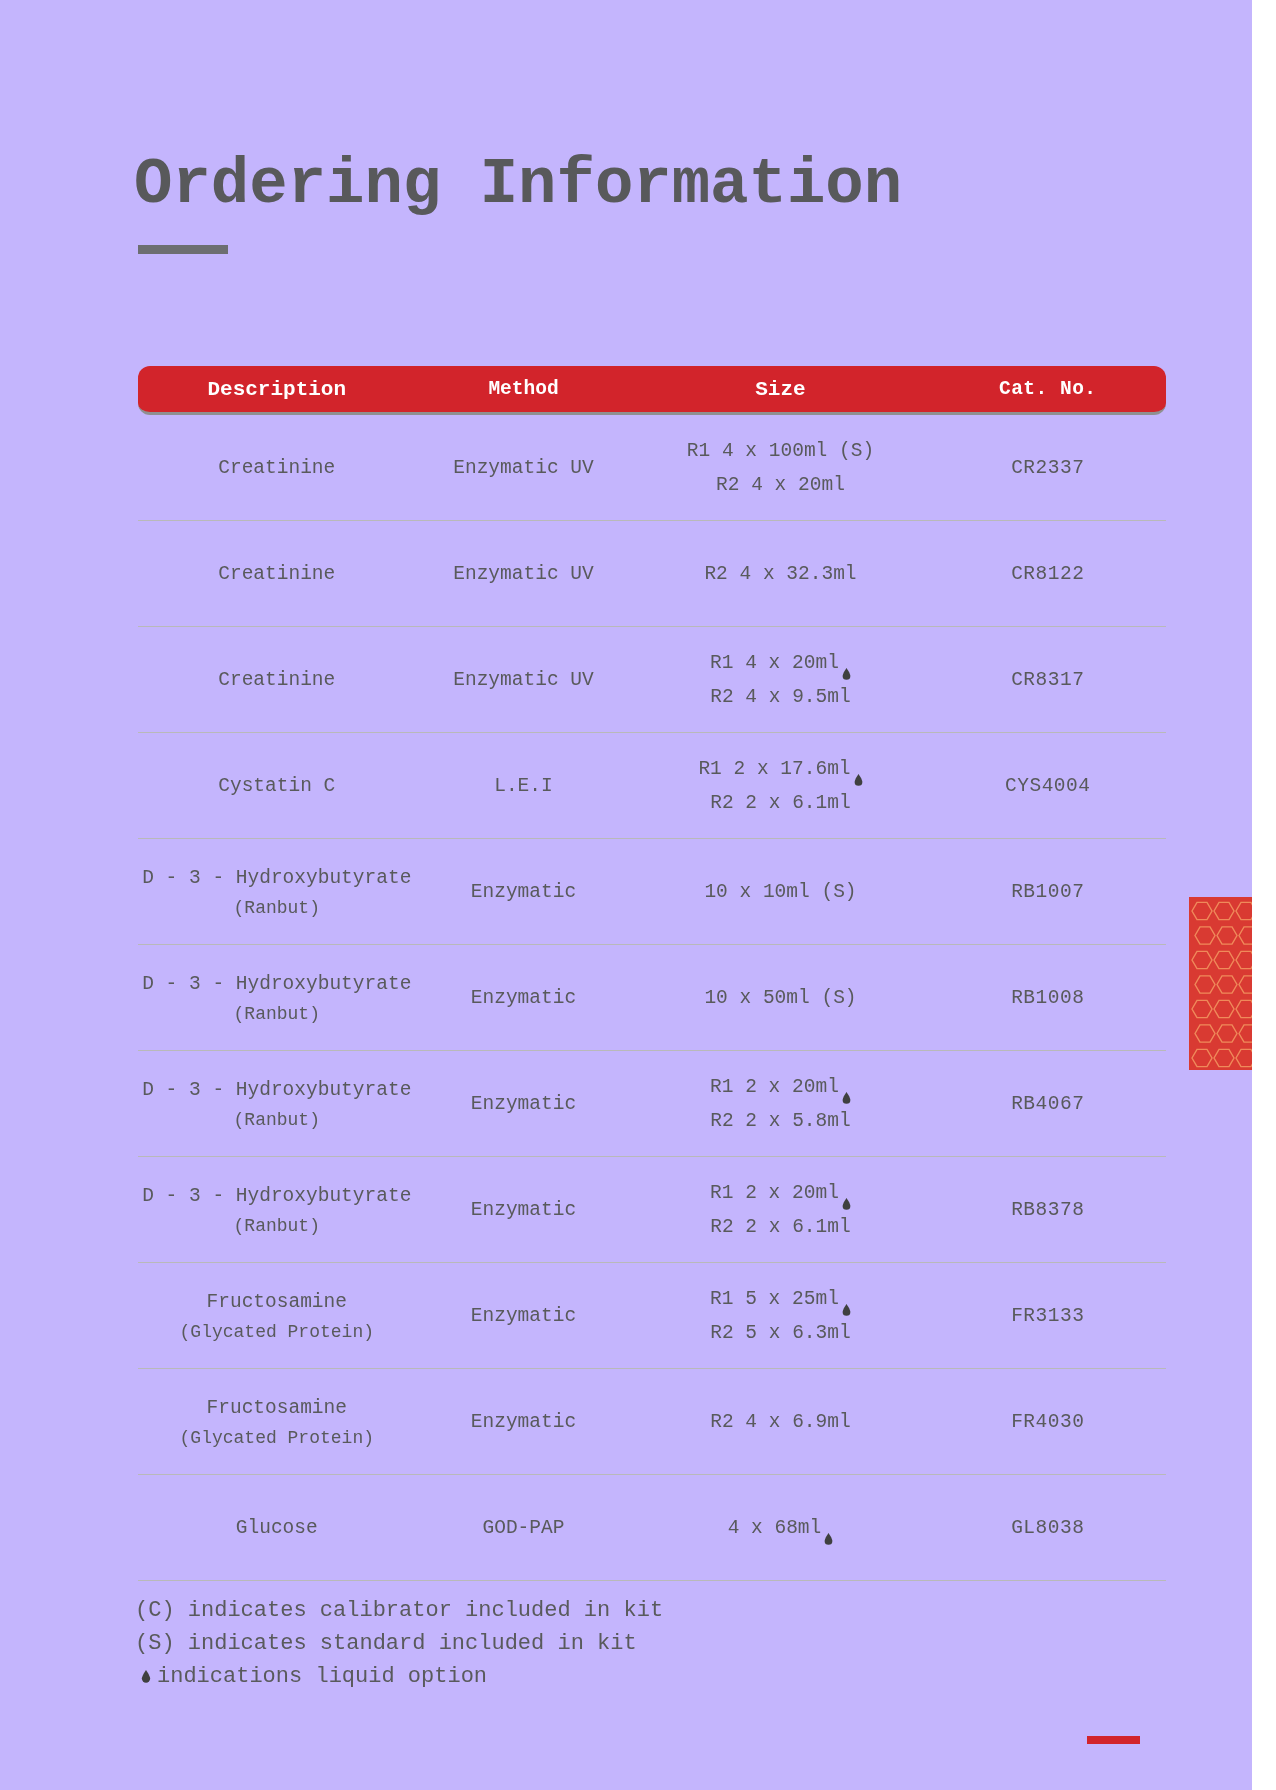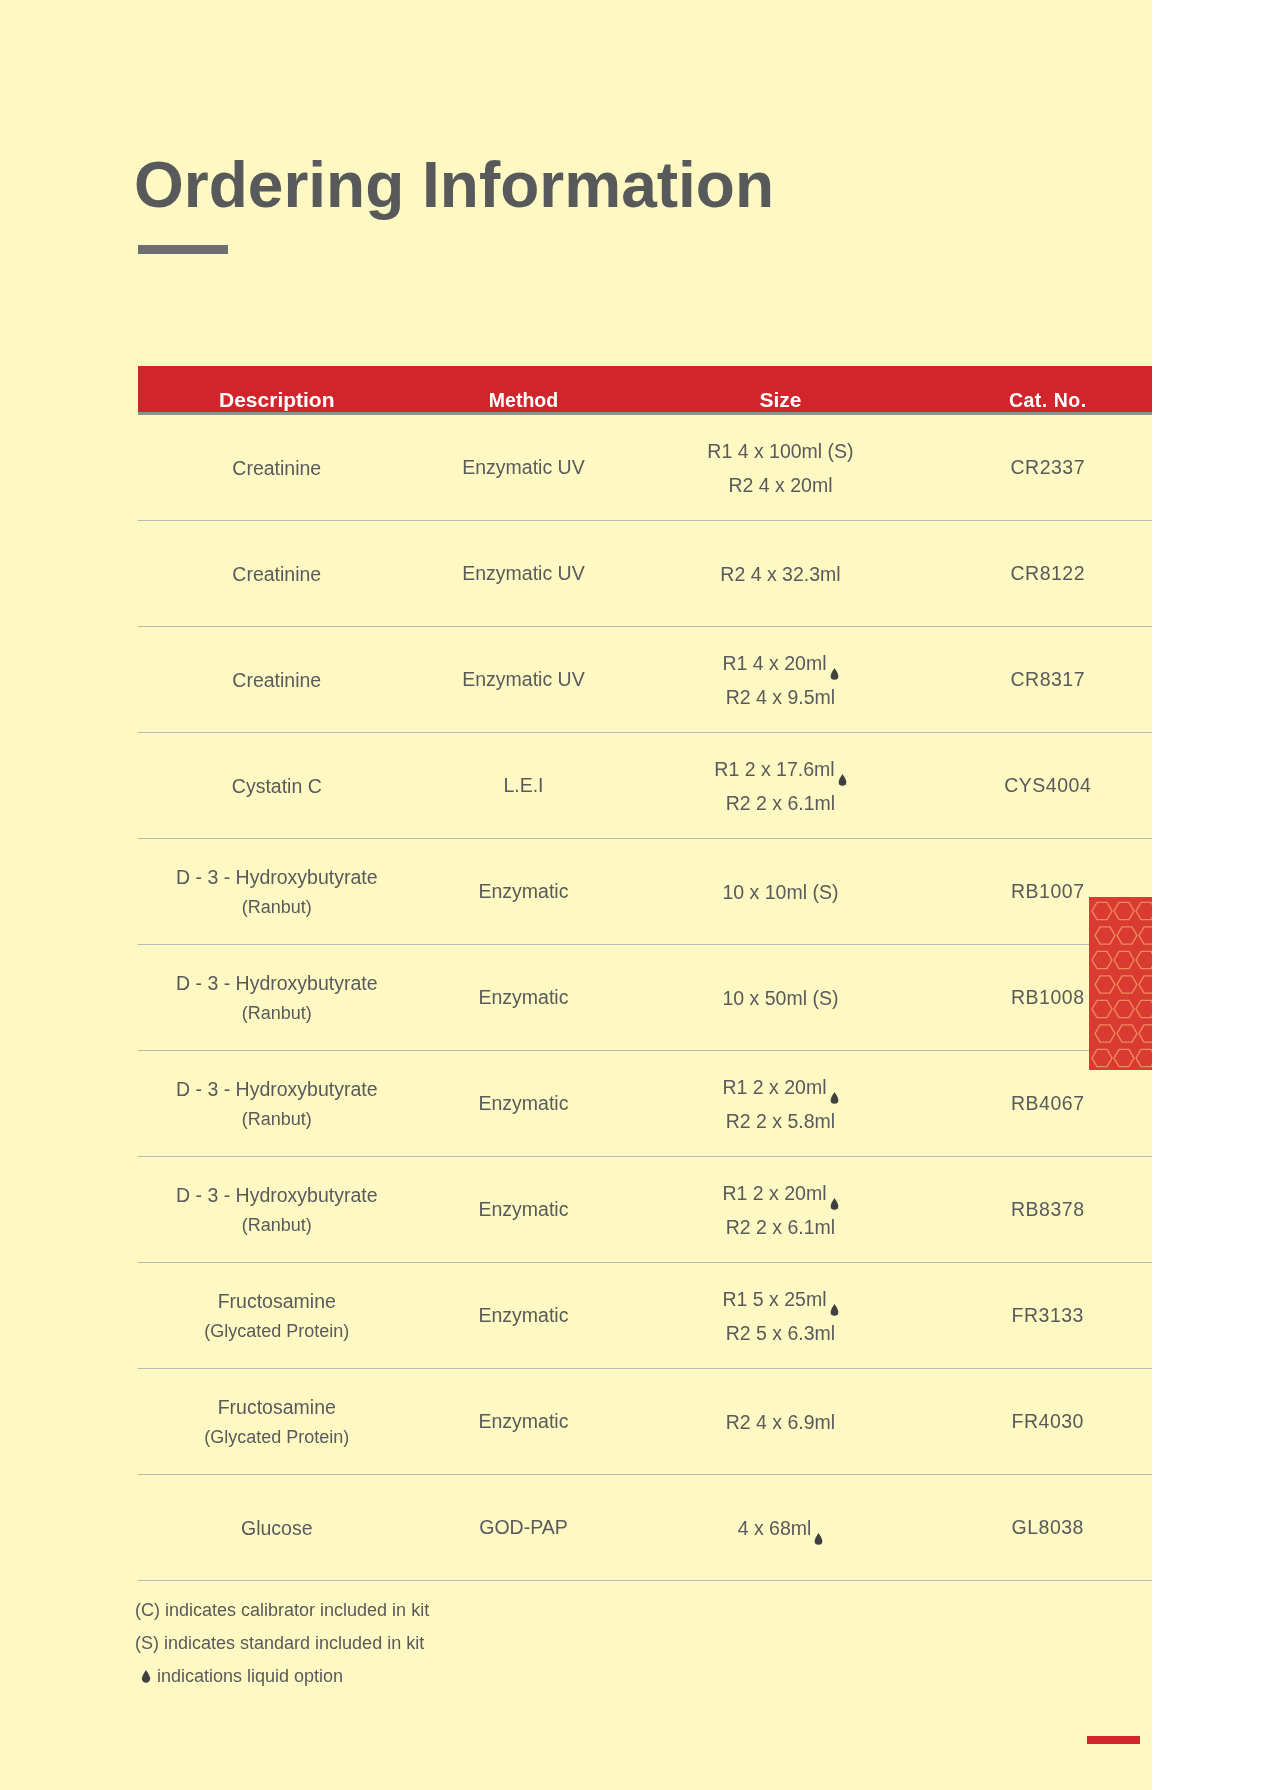--- a/index.html
+++ b/index.html
@@ -5,37 +5,37 @@
   :root{
     --accent:#d2242b;
     --deco-red:#d93a32;
     --hex-outline:#ef8a5a;
     --title-gray:#58595b;
     --text-gray:#595a5c;
     --divider:#b9b9b9;
   }
   html,body{margin:0;padding:0;background:#fff;}
   .page{
-    position:relative;width:1152px;height:1790px;background:#fef9c3;
-    font-family:Liberation Sans, sans-serif;overflow:hidden;
+    position:relative;width:1252px;height:1790px;background:#c4b5fd;
+    font-family:Liberation Mono, monospace;overflow:hidden;
   }
   .page-title{
     position:absolute;left:134px;top:110px;
     font-size:64px;font-weight:bold;color:var(--title-gray);
     letter-spacing:0;white-space:nowrap;line-height:1;
   }
   .title-dash{
     position:absolute;left:138px;top:245px;width:90px;height:9px;background:#6d6e71;
   }
   .otable{
     position:absolute;left:138px;top:366px;width:1028px;color:var(--text-gray);
   }
   .thead{
-    display:flex;align-items:flex-end;height:46px;background:var(--accent);
-    border-bottom:3px solid #8f9092;color:#ffffff;font-weight:bold;font-size:21px;
+    display:flex;align-items:center;height:46px;background:var(--accent);
+    border-bottom:3px solid #8f9092;color:#ffffff;font-weight:bold;font-size:21px;border-radius:12px;
   }
   .cell{text-align:center;}
   .c-desc{width:27%;}
   .c-method{width:21%;}
   .c-size{width:29%;}
   .c-cat{width:23%;}
   .trow{
     display:flex;align-items:center;height:105px;
     border-bottom:1px solid var(--divider);font-size:19.5px;
   }
@@ -45,21 +45,21 @@
   .c-method{font-size:19.5px;}
   .size-line{line-height:34px;display:flex;justify-content:center;align-items:flex-end;}
   .size-line .drop{margin-left:3px;margin-top:4px;}
   .c-cat{font-size:19.5px;letter-spacing:0.5px;}
   .deco-block{
     position:absolute;right:0;top:897px;width:63px;height:173px;
     background:var(--deco-red);overflow:hidden;
   }
   .deco-block svg{position:absolute;left:2px;top:2px;}
   .footnotes{
-    position:absolute;left:135px;top:1600px;color:var(--text-gray);font-size:18px;
+    position:absolute;left:135px;top:1600px;color:var(--text-gray);font-size:22px;
   }
   .footnote{display:flex;align-items:center;gap:6px;height:20px;margin-bottom:13px;}
   .footnote .drop{margin-left:6px;}
   .bottom-dash{
     position:absolute;left:1087px;top:1736px;width:53px;height:8px;background:var(--accent);
   }
 </style>
 </head>
 <body>
 

